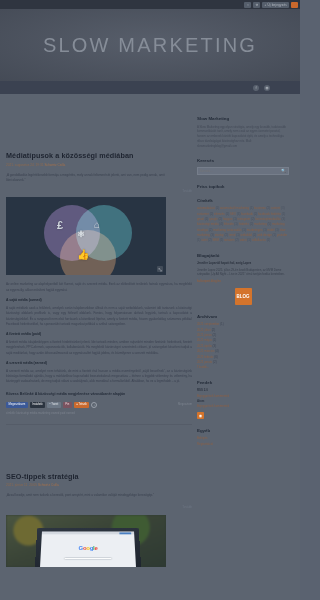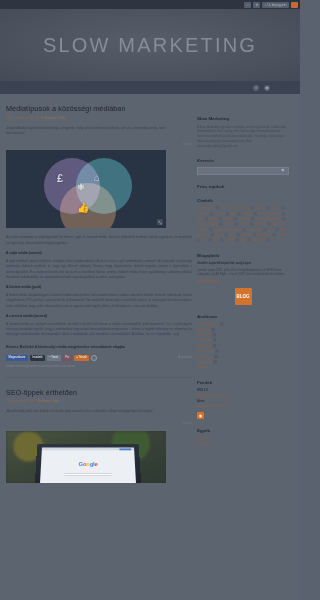--- a/index.html
+++ b/index.html
@@ -54,22 +54,22 @@
     justify-content: center; color: #aab0b9; font-size: 4px;
   }
 
   
   .wrap { display: flex; padding: 0 6px; gap: 5px; }
   .content { width: 186px; padding-top: 10px; }
   .sidebar { width: 92px; padding-top: 22px; }
 
   
   .post-title {
-    font-size: 7.2px; font-weight: normal; color: #1e2430;
-    letter-spacing: .1px; margin-bottom: 2.5px;
+    font-size: 7.2px; font-weight: bold; color: #1e2430;
+    letter-spacing: .1px; margin-bottom: 2.5px; margin-top: 47px;
   }
   .post-meta { font-size: 3.2px; color: #8d6a4f; margin-bottom: 6px; }
   .post-meta .m-cat { color: #a5714b; }
   .post-lead {
     font-size: 3.1px; color: #3b4250; line-height: 1.75;
     margin-bottom: 6px; max-width: 160px;
   }
   .readmore { font-size: 3px; color: #6c7582; text-align: right; margin-bottom: 4px; }
 
   
@@ -274,21 +274,21 @@
           <div class="sh sh-od">● Tetszik</div>
           <div class="sh-plus">+</div>
           <div class="sh-meta">Megosztom</div>
         </div>
         <div class="taglist">címkék: közösségi média marketing owned paid earned</div>
       </div>
 
       <div class="divider"></div>
 
       <div>
-        <div class="post-title">SEO-tippek érthetően</div>
+        <div class="post-title">SEO-tippek stratégia</div>
         <div class="post-meta">
           <span>2021. június 11. 20:05</span>
           <span class="m-cat">Schwirtz Csilla</span>
         </div>
         <div class="post-lead">„Azzal kezdje, amit nem tudunk a keresők, pont annyiért, mint a valamikor valóját mindegyikége keresőgép.”</div>
         <div class="readmore">Tovább</div>
 
         <div class="figure2">
           <div class="laptop-bg"></div>
           <div class="laptop">

